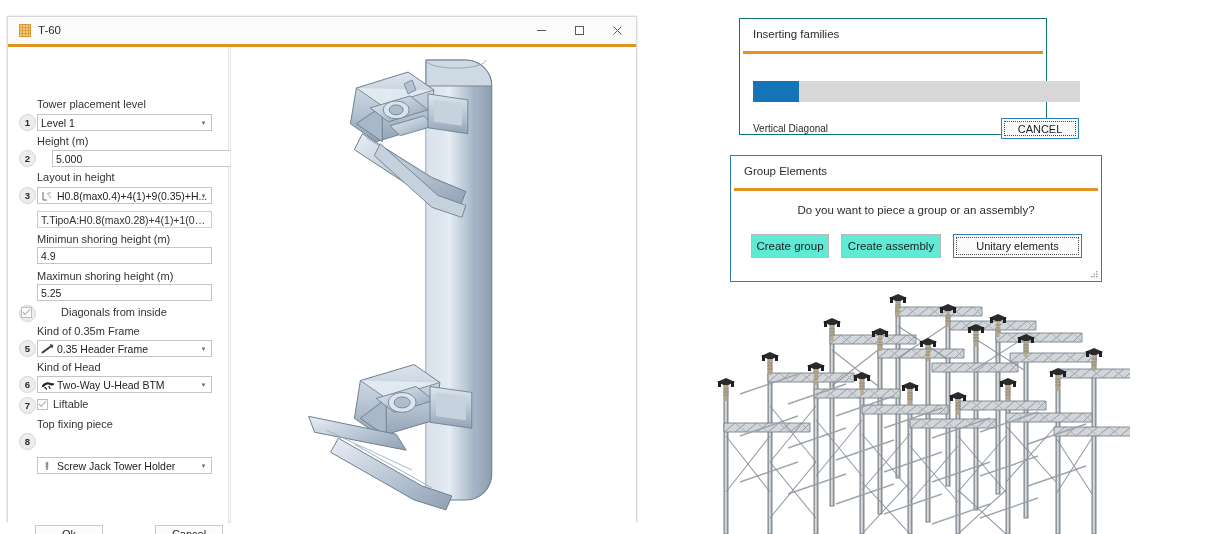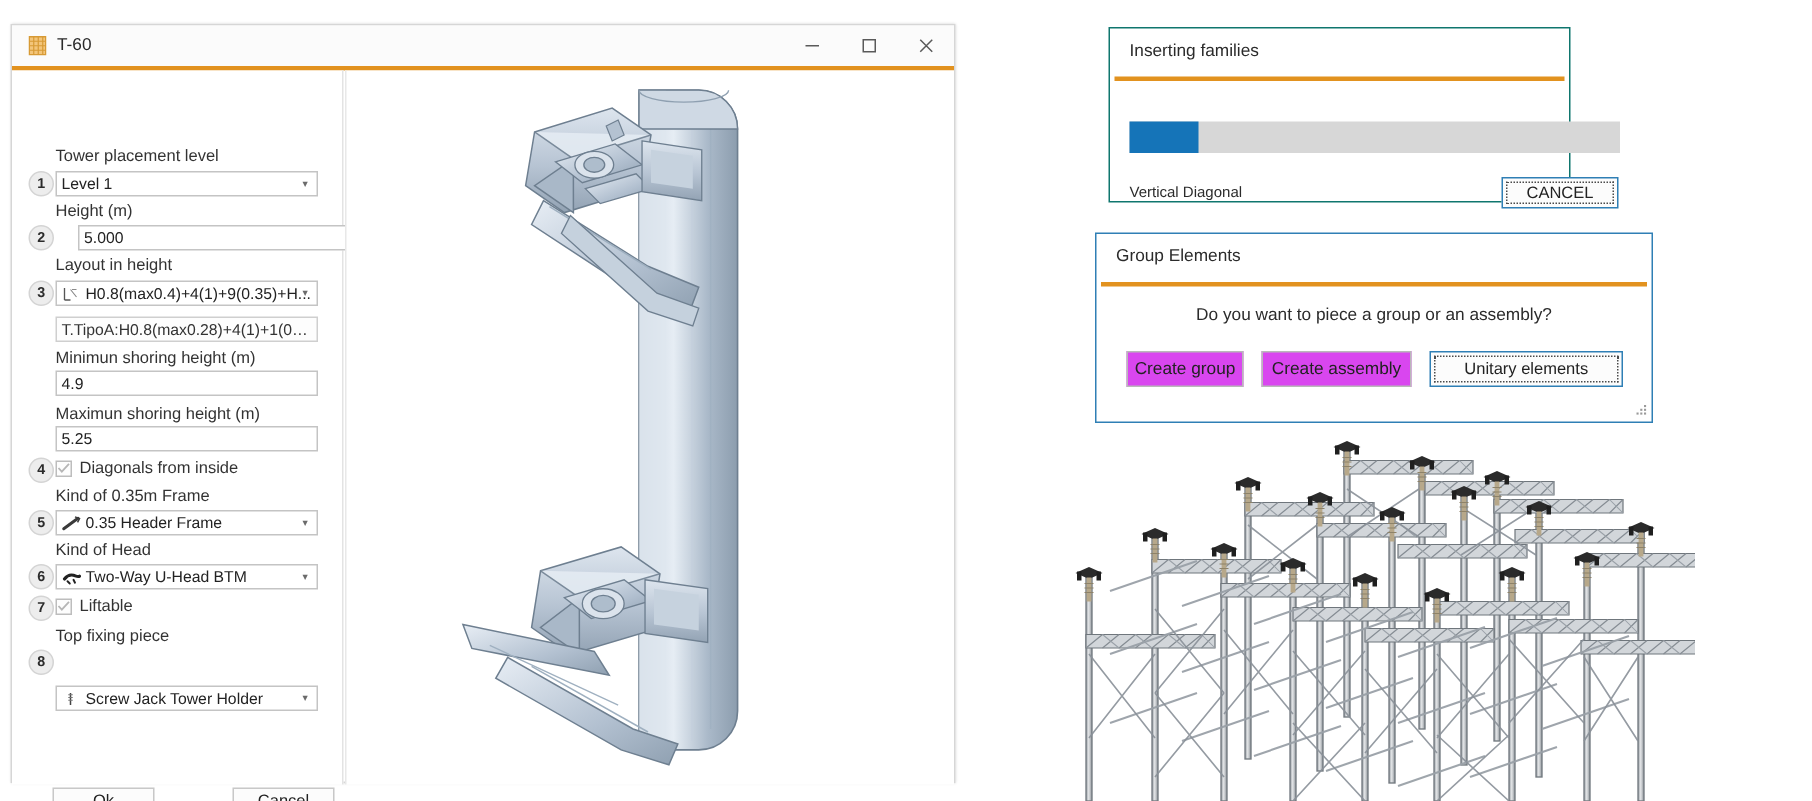--- a/index.html
+++ b/index.html
@@ -140,21 +140,21 @@
   #group-dialog{
     position:absolute;left:730px;top:155px;width:372px;height:127px;
     background:#ffffff;border:1px solid #2f7fb5;box-sizing:border-box;
   }
   .grp-question{
     position:absolute;left:0;right:0;top:48px;text-align:center;
     font-size:11.5px;color:#2b2b2b;
   }
   .grp-btn{
     position:absolute;height:24px;box-sizing:border-box;
-    background:#d946ef;border:1px solid #b9b9b9;
+    background:#5eead4;border:1px solid #b9b9b9;
     font-size:11.5px;color:#222;
     display:flex;align-items:center;justify-content:center;
   }
   .resize-grip{
     position:absolute;right:3px;bottom:3px;width:9px;height:9px;
   }
 
   
   #scaffold{
     position:absolute;left:710px;top:286px;width:420px;height:248px;
@@ -234,21 +234,21 @@
       <div class="ctl" style="left:29px;top:200px;width:175px;">
         <span class="txt">4.9</span>
       </div>
 
       <div class="field-label" style="left:29px;top:223px;">Maximun shoring height (m)</div>
       <div class="ctl" style="left:29px;top:237px;width:175px;">
         <span class="txt">5.25</span>
       </div>
 
       <div class="num-badge" style="left:11px;top:258px;">4</div>
-      <div class="chk-row" style="left:29px;top:259px;">
+      <div class="chk-row" style="left:13px;top:259px;gap:24px;">
         <span class="chk-box">
           <svg width="9" height="8" viewBox="0 0 9 8">
               <path d="M1 4l2.2 2.4L8 1.2" stroke="#b6b6b6" stroke-width="1.2" fill="none"></path>
             </svg>
         </span>
         <span class="chk-label">Diagonals from inside</span>
       </div>
 
       <div class="field-label" style="left:29px;top:278px;">Kind of 0.35m Frame</div>
       <div class="num-badge" style="left:11px;top:293px;">5</div>

